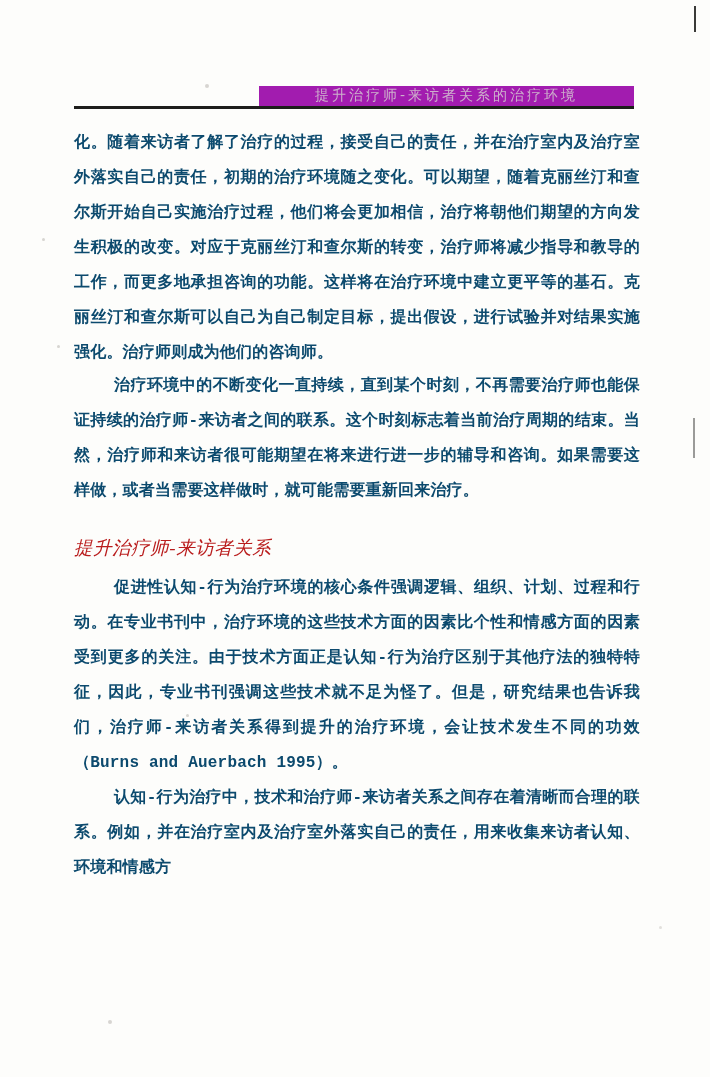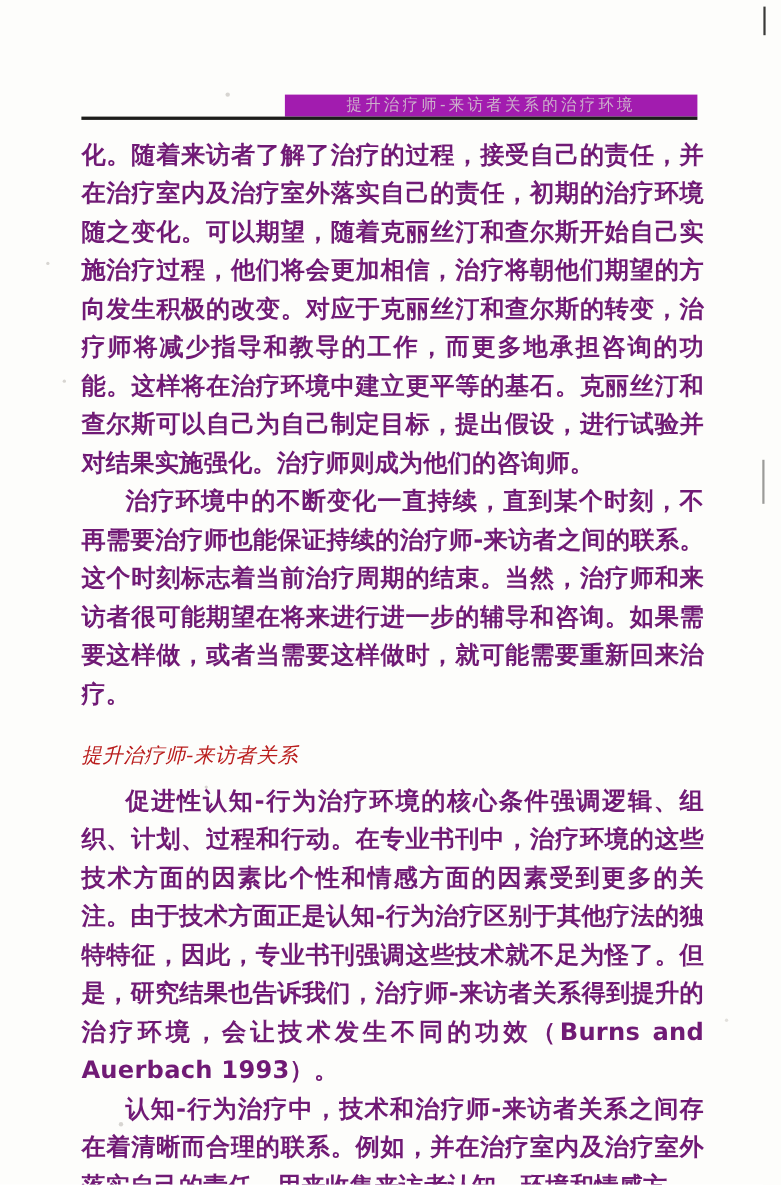--- a/index.html
+++ b/index.html
@@ -71,30 +71,31 @@
   .content {
     position: absolute;
     left: 74px;
     top: 124px;
     width: 566px;
   }
 
   p.body {
     margin: 0 0 0px 0;
     font-family: "DejaVu Sans", sans-serif;
-    font-size: 22px;
+    font-size: 16px;
     line-height: 35px;
-    color: #701a75;
+    color: #0c4a6e;
     text-align: justify;
     text-justify: inter-character;
     font-weight: 600;
     letter-spacing: .2px;
   }
   p.indent {
     text-indent: 40px;
+    font-family: Liberation Mono, monospace;
   }
   h2.section {
     margin: 14px 0 6px 0;
     font-family: "DejaVu Sans", sans-serif;
     font-size: 18.5px;
     line-height: 34px;
     color: #b91c1c;
     font-weight: 400;
     font-style: italic;
     letter-spacing: .5px;
@@ -126,18 +127,18 @@
   <div class="content">
 
     <p class="body">化。随着来访者了解了治疗的过程，接受自己的责任，并在治疗室内及治疗室外落实自己的责任，初期的治疗环境随之变化。可以期望，随着克丽丝汀和查尔斯开始自己实施治疗过程，他们将会更加相信，治疗将朝他们期望的方向发生积极的改变。对应于克丽丝汀和查尔斯的转变，治疗师将减少指导和教导的工作，而更多地承担咨询的功能。这样将在治疗环境中建立更平等的基石。克丽丝汀和查尔斯可以自己为自己制定目标，提出假设，进行试验并对结果实施强化。治疗师则成为他们的咨询师。</p>
 
     <p class="body indent">治疗环境中的不断变化一直持续，直到某个时刻，不再需要治疗师也能保证持续的治疗师-来访者之间的联系。这个时刻标志着当前治疗周期的结束。当然，治疗师和来访者很可能期望在将来进行进一步的辅导和咨询。如果需要这样做，或者当需要这样做时，就可能需要重新回来治疗。</p>
 
     <div class="gap-sm"></div>
 
     <h2 class="section">提升治疗师-来访者关系</h2>
 
-    <p class="body indent">促进性认知-行为治疗环境的核心条件强调逻辑、组织、计划、过程和行动。在专业书刊中，治疗环境的这些技术方面的因素比个性和情感方面的因素受到更多的关注。由于技术方面正是认知-行为治疗区别于其他疗法的独特特征，因此，专业书刊强调这些技术就不足为怪了。但是，研究结果也告诉我们，治疗师-来访者关系得到提升的治疗环境，会让技术发生不同的功效（Burns and Auerbach 1993）。</p>
+    <p class="body indent">促进性认知-行为治疗环境的核心条件强调逻辑、组织、计划、过程和行动。在专业书刊中，治疗环境的这些技术方面的因素比个性和情感方面的因素受到更多的关注。由于技术方面正是认知-行为治疗区别于其他疗法的独特特征，因此，专业书刊强调这些技术就不足为怪了。但是，研究结果也告诉我们，治疗师-来访者关系得到提升的治疗环境，会让技术发生不同的功效（Burns and Auerbach 1995）。</p>
 
     <p class="body indent">认知-行为治疗中，技术和治疗师-来访者关系之间存在着清晰而合理的联系。例如，并在治疗室内及治疗室外落实自己的责任，用来收集来访者认知、环境和情感方</p>
 
   </div>
 </div>
 
 </body></html>

